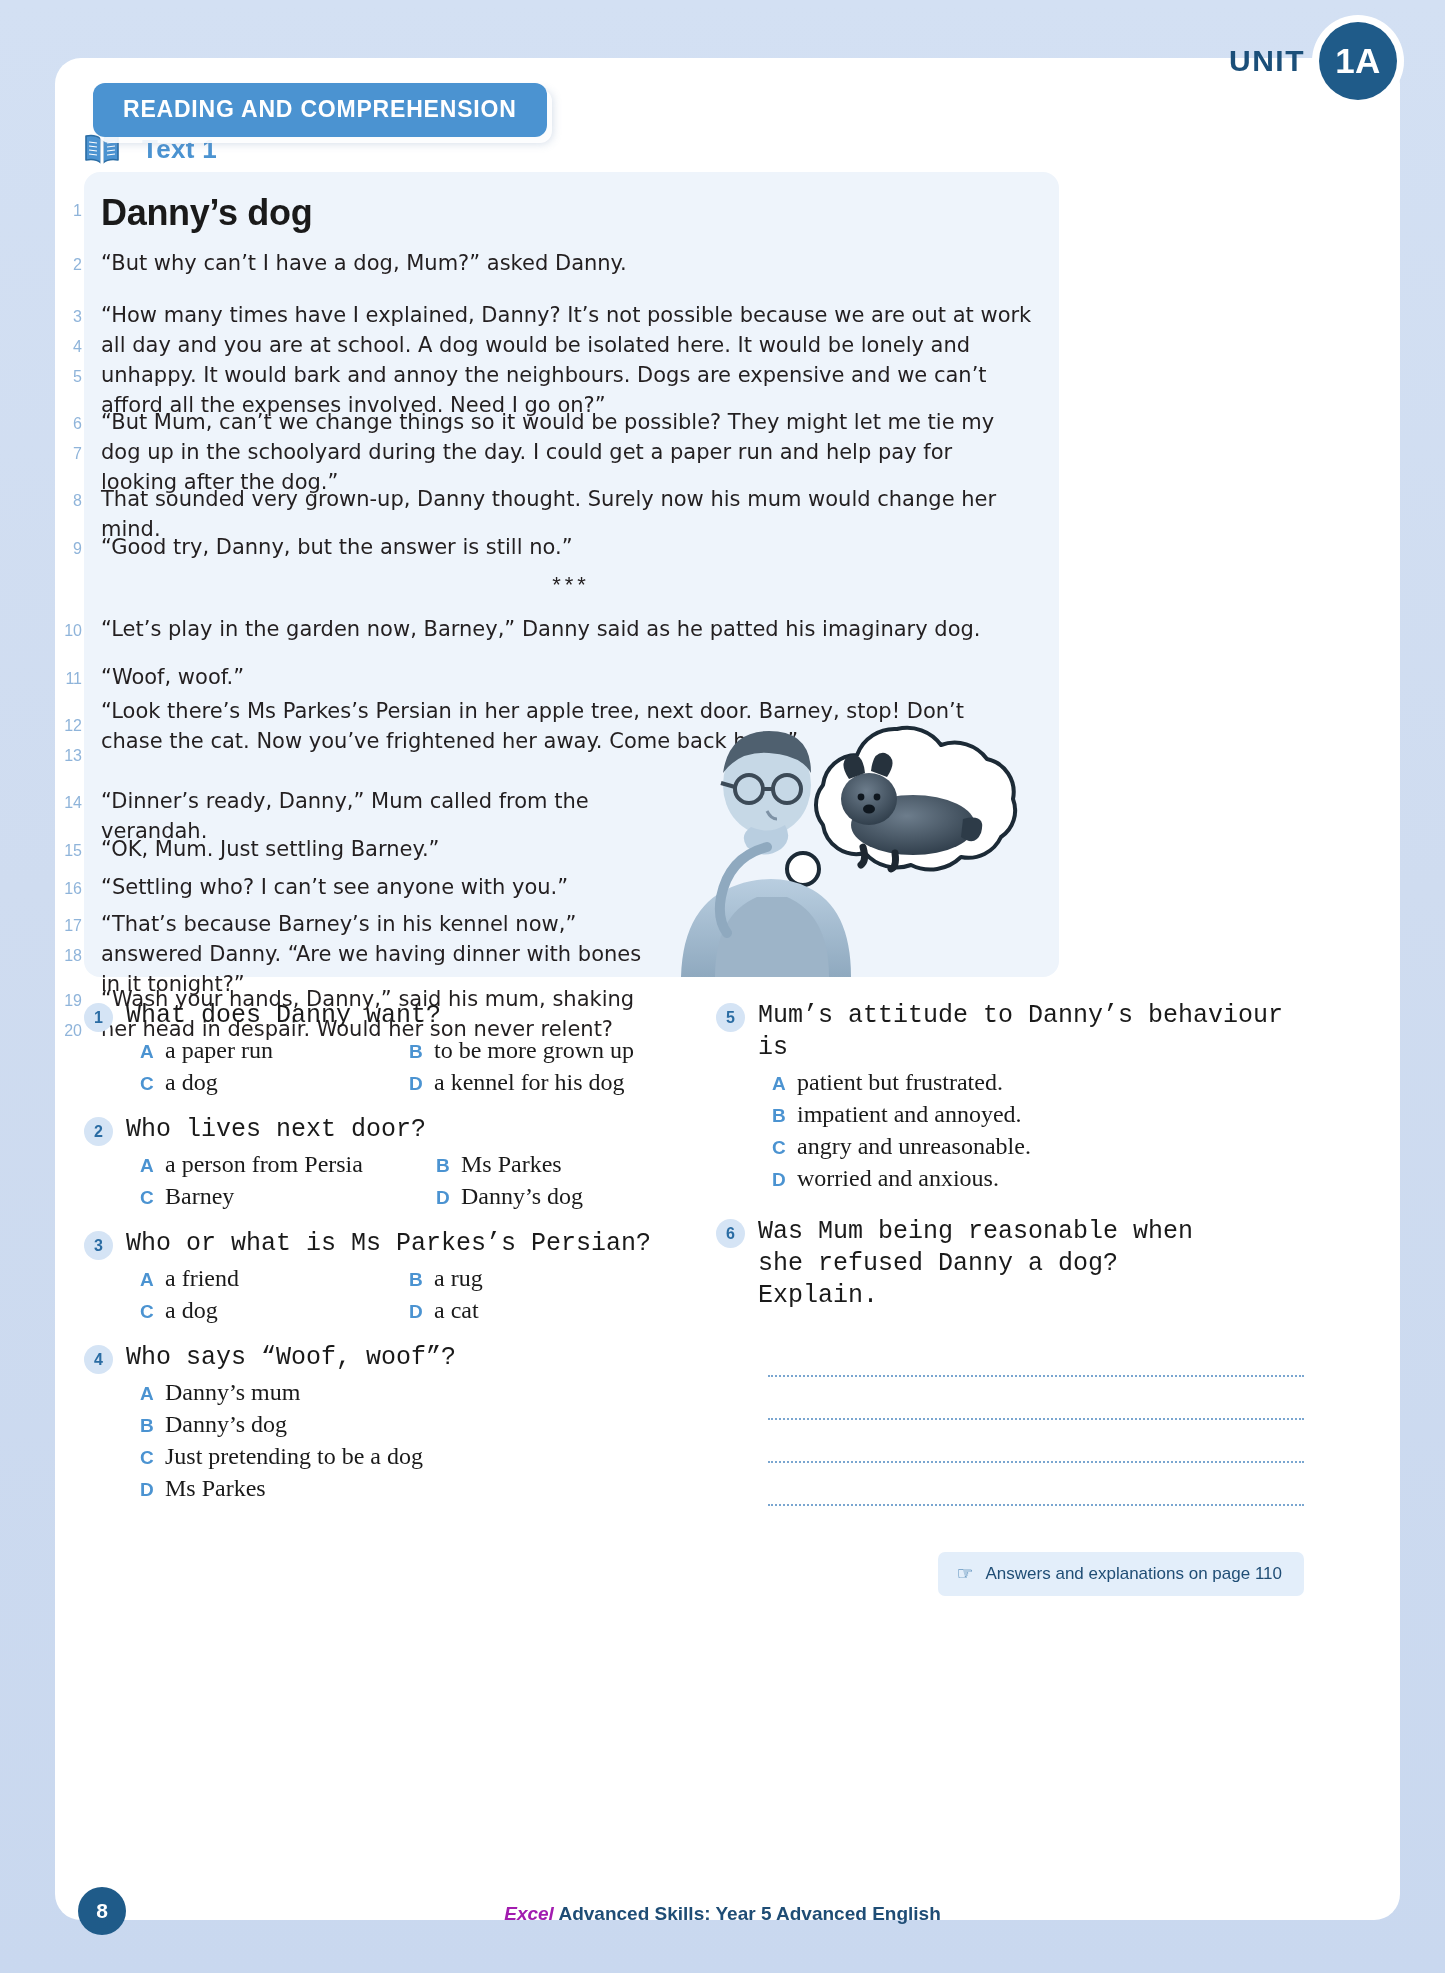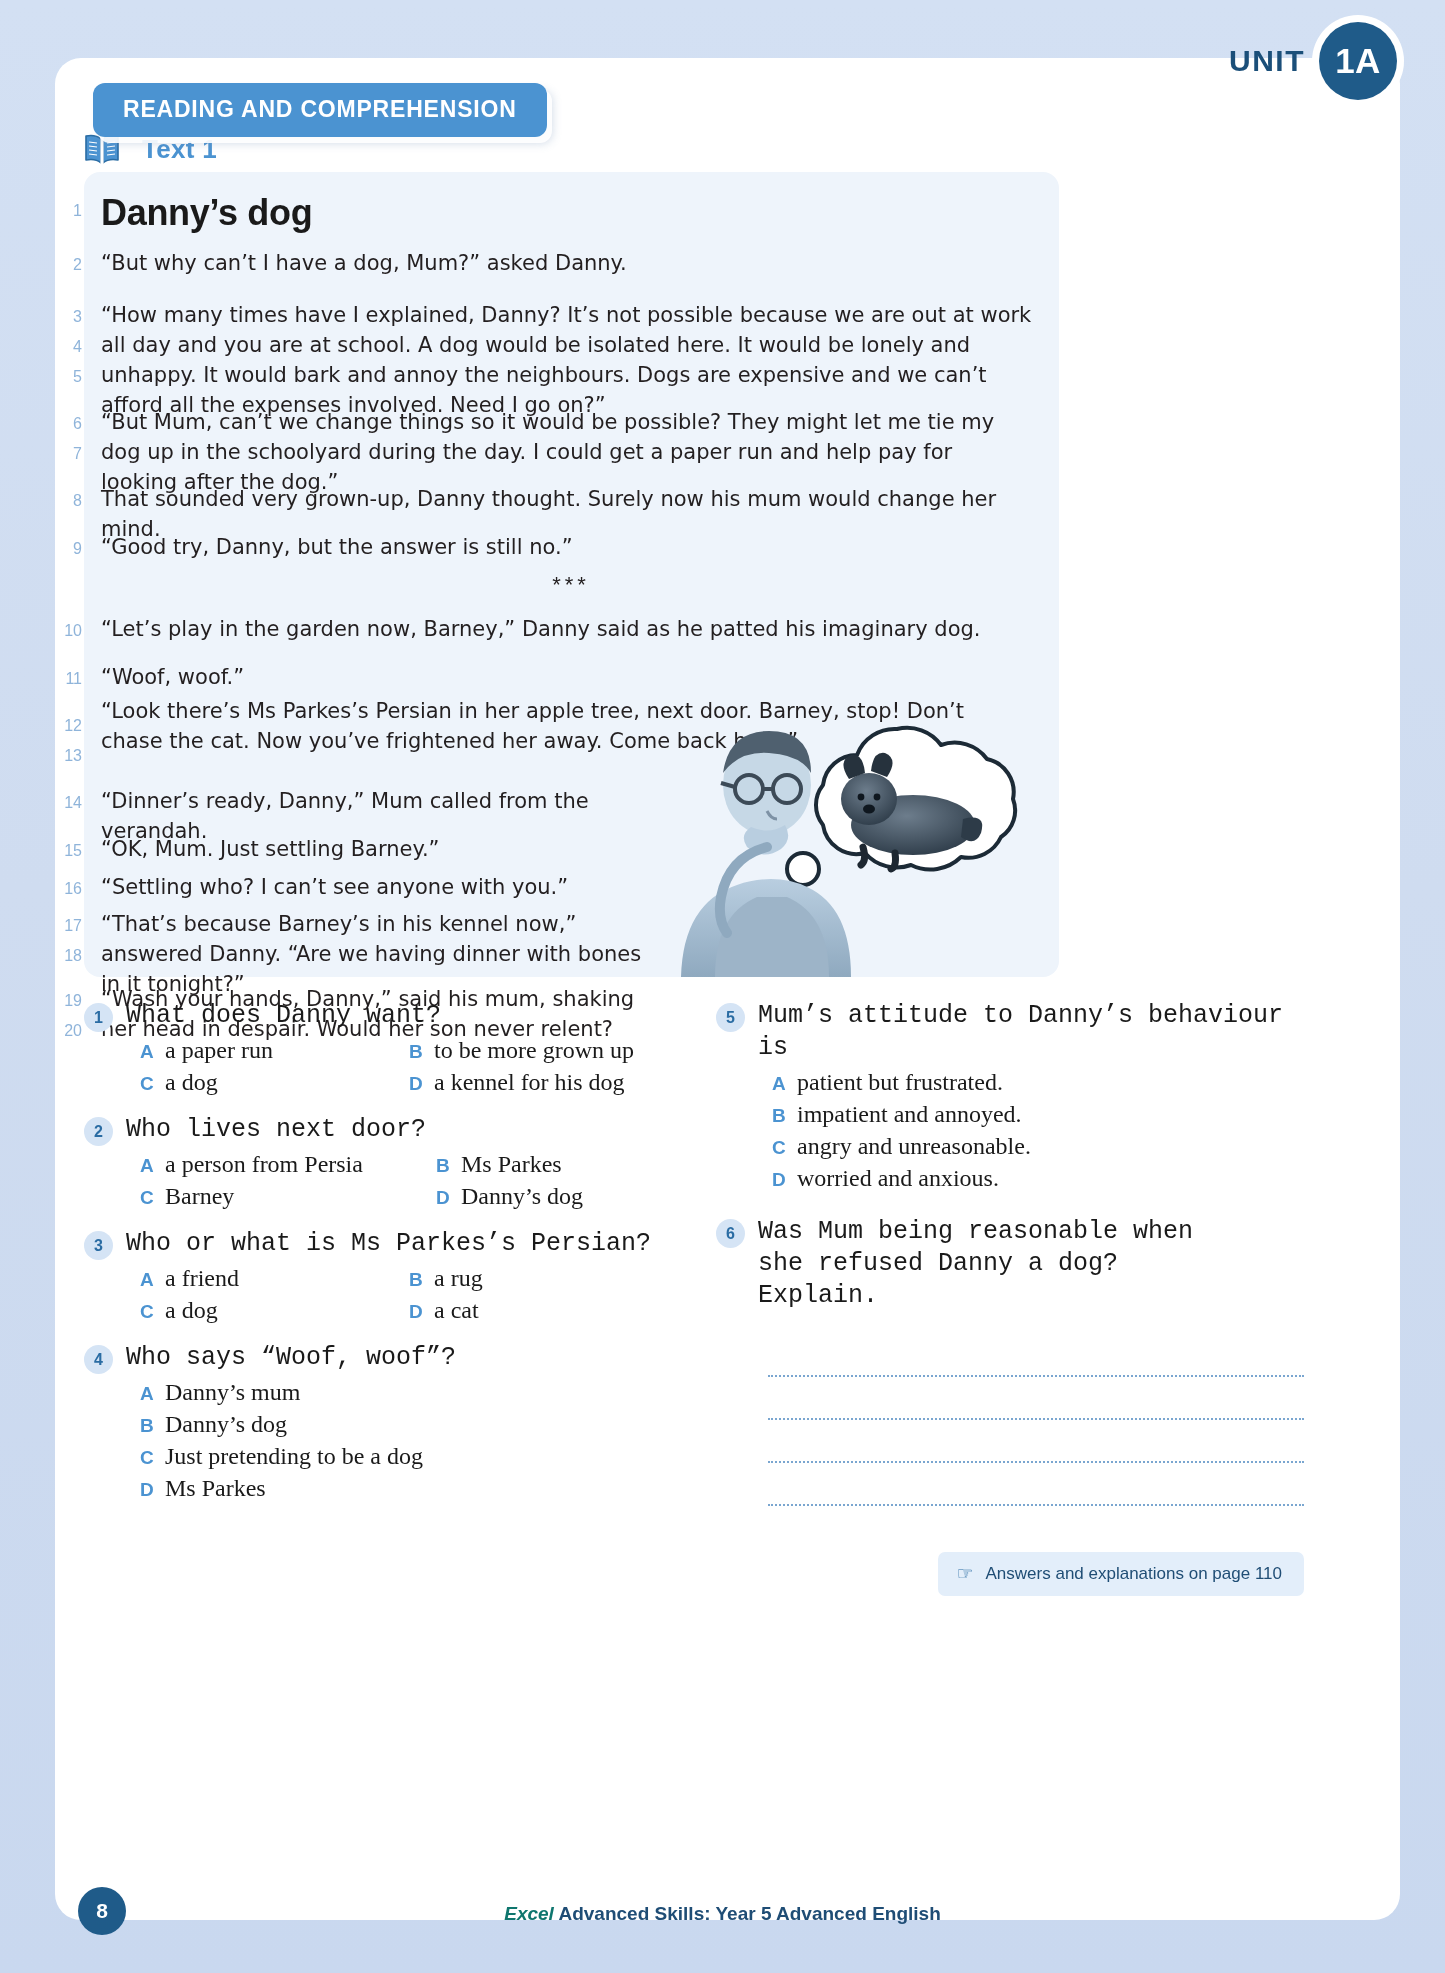--- a/index.html
+++ b/index.html
@@ -268,21 +268,21 @@
     z-index: 6;
   }
   .footer-text {
     position: absolute;
     left: 0; right: 0;
     bottom: 48px;
     text-align: center;
     font-size: 19px;
     color: #1f4d75;
   }
-  .footer-text .em { font-style: italic; font-weight: bold; color: #0f766e; }
+  .footer-text .em { font-style: italic; font-weight: bold; color: #a21caf; }
   .footer-text .bold { font-weight: bold; }
 </style>
 </head>
 <body>
 
 <div class="page-backdrop"></div>
 
 <div class="sheet"></div>
 
 <div class="unit-badge-wrap">

